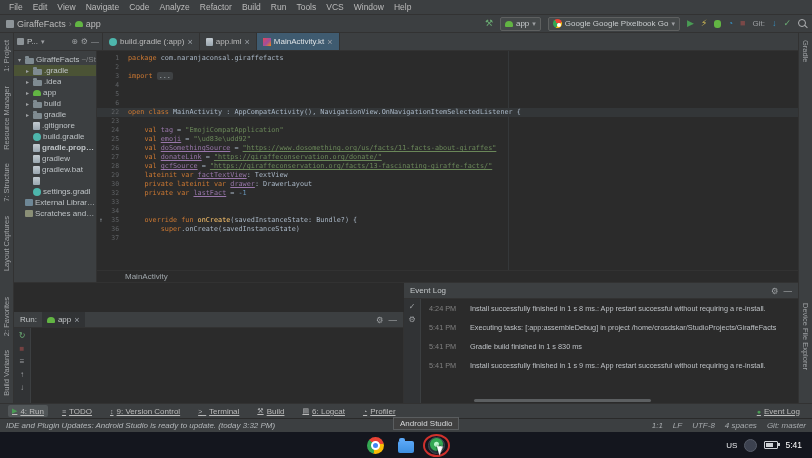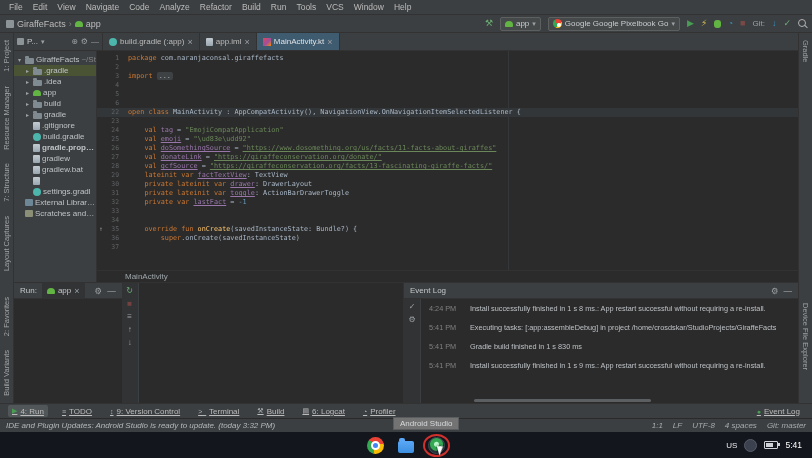--- a/index.html
+++ b/index.html
@@ -102,22 +102,22 @@
   .c-prop{color:#9876aa;}
   .c-propu{color:#9876aa;text-decoration:underline;}
   .c-fn{color:#ffc66d;}
   .c-num{color:#6897bb;}
   .c-fold{background:#3f4244;color:#abb2b8;border-radius:2px;padding:0 2px;}
   .ed-crumb{height:11px;flex:none;display:flex;align-items:center;padding-left:28px;
     font-size:8px;color:#9fa6ab;border-top:1px solid #323232;background:#2b2b2b;}
 
   
   .bottompanels{height:120px;flex:none;display:flex;border-top:1px solid #323232;min-width:0;}
-  .runpanel{width:389px;flex:none;display:flex;flex-direction:row;background:#2b2b2b;
-    border-right:1px solid #323232;}
+  .runpanel{width:389px;flex:none;display:flex;flex-direction:column;background:#2b2b2b;
+    border-right:1px solid #323232;margin-top:29px;}
   .eventlog{flex:1;min-width:0;display:flex;flex-direction:column;background:#2b2b2b;}
   .panel-head{height:15px;flex:none;background:#3c3f41;border-bottom:1px solid #323232;
     display:flex;align-items:center;gap:5px;padding:0 6px;font-size:8px;color:#c4c8ca;}
   .run-tab{display:flex;align-items:center;gap:3px;background:#313335;padding:0 5px;height:15px;}
   .ph-spacer{flex:1;}
   .phicon{color:#9da0a3;font-size:8.5px;}
   .panel-body{flex:1;display:flex;min-height:0;position:relative;}
   .toolcol{width:16px;flex:none;background:#313335;border-right:1px solid #3c3f41;
     display:flex;flex-direction:column;align-items:center;padding-top:3px;gap:4px;font-size:8px;}
   .run-console{flex:1;background:#2b2b2b;}
@@ -153,21 +153,21 @@
   .files-icon::before{content:"";position:absolute;top:-3px;left:1px;width:6px;height:3px;
     background:#5aa7f7;border-radius:2px 2px 0 0;}
   .as-wrap{position:relative;}
   .as-icon{width:17px;height:17px;border-radius:50%;box-sizing:border-box;border:1px solid #3e4c54;
     background:radial-gradient(circle at 50% 42%,#b9f6ca 0 2px,#34a853 3px 6px,#263238 7px);}
   .red-ring{position:absolute;left:-5px;top:-3px;width:27px;height:23px;border:2px solid #d0312d;
     border-radius:50%;box-sizing:border-box;}
   .cursor{position:absolute;left:10px;top:8px;width:0;height:0;border-left:6px solid #fff;
     border-top:2px solid transparent;border-bottom:8px solid transparent;transform:rotate(-15deg);
     filter:drop-shadow(0 0 1px #000);}
-  .tooltip{position:absolute;left:393px;top:-15px;background:#737373;border:1px solid #5a5d5f;
+  .tooltip{position:absolute;left:393px;top:-15px;background:#404040;border:1px solid #5a5d5f;
     color:#d8dadc;font-size:8px;padding:1px 6px;white-space:nowrap;z-index:20;}
   .tray{margin-left:auto;display:flex;align-items:center;gap:7px;padding-right:10px;color:#e8eaed;font-size:8px;}
   .tray-circle{width:11px;height:11px;border-radius:50%;background:#3c414f;border:1px solid #565b68;display:inline-block;}
   .battery{width:12px;height:6px;border:1px solid #cfd2d6;border-radius:1px;position:relative;display:inline-block;}
   .battery::before{content:"";position:absolute;left:1px;top:1px;bottom:1px;width:7px;background:#cfd2d6;}
   .battery::after{content:"";position:absolute;right:-3px;top:1px;width:2px;height:3px;background:#cfd2d6;}
   .tray-time{font-size:8.5px;color:#fff;}
 </style>
 </head>
 <body>
@@ -357,21 +357,20 @@
               <div class="code-line"><span class="gut">6</span><span class="txt"></span></div>
               <div class="code-line hl"><span class="gut">22</span><span class="txt"><span class="c-kw">open class </span><span class="c-plain">MainActivity</span><span class="c-plain"> : AppCompatActivity(), NavigationView.OnNavigationItemSelectedListener {</span></span></div>
               <div class="code-line"><span class="gut">23</span><span class="txt"></span></div>
               <div class="code-line"><span class="gut">24</span><span class="txt"><span class="c-plain">    </span><span class="c-kw">val </span><span class="c-prop">tag</span><span class="c-plain"> = </span><span class="c-str">"EmojiCompatApplication"</span></span></div>
               <div class="code-line"><span class="gut">25</span><span class="txt"><span class="c-plain">    </span><span class="c-kw">val </span><span class="c-propu">emoji</span><span class="c-plain"> = </span><span class="c-str">"\ud83e\udd92"</span></span></div>
               <div class="code-line"><span class="gut">26</span><span class="txt"><span class="c-plain">    </span><span class="c-kw">val </span><span class="c-propu">doSomethingSource</span><span class="c-plain"> = </span><span class="c-stru">"https://www.dosomething.org/us/facts/11-facts-about-giraffes"</span></span></div>
               <div class="code-line"><span class="gut">27</span><span class="txt"><span class="c-plain">    </span><span class="c-kw">val </span><span class="c-propu">donateLink</span><span class="c-plain"> = </span><span class="c-stru">"https://giraffeconservation.org/donate/"</span></span></div>
               <div class="code-line"><span class="gut">28</span><span class="txt"><span class="c-plain">    </span><span class="c-kw">val </span><span class="c-propu">gcfSource</span><span class="c-plain"> = </span><span class="c-stru">"https://giraffeconservation.org/facts/13-fascinating-giraffe-facts/"</span></span></div>
               <div class="code-line"><span class="gut">29</span><span class="txt"><span class="c-plain">    </span><span class="c-kw">lateinit var </span><span class="c-propu">factTextView</span><span class="c-plain">: TextView</span></span></div>
               <div class="code-line"><span class="gut">30</span><span class="txt"><span class="c-plain">    </span><span class="c-kw">private lateinit var </span><span class="c-propu">drawer</span><span class="c-plain">: DrawerLayout</span></span></div>
-              <div class="code-line"><span class="gut">31</span><span class="txt"><span class="c-plain">    </span><span class="c-kw">private lateinit var </span><span class="c-propu">toggle</span><span class="c-plain">: ActionBarDrawerToggle</span></span></div>
               <div class="code-line"><span class="gut">32</span><span class="txt"><span class="c-plain">    </span><span class="c-kw">private var </span><span class="c-propu">lastFact</span><span class="c-plain"> = </span><span class="c-num">-1</span></span></div>
               <div class="code-line"><span class="gut">33</span><span class="txt"></span></div>
               <div class="code-line"><span class="gut">34</span><span class="txt"></span></div>
               <div class="code-line"><span class="gut">35<span class="marker">↑</span></span><span class="txt"><span class="c-plain">    </span><span class="c-kw">override fun </span><span class="c-fn">onCreate</span><span class="c-plain">(savedInstanceState: Bundle?) {</span></span></div>
               <div class="code-line"><span class="gut">36</span><span class="txt"><span class="c-plain">        </span><span class="c-kw">super</span><span class="c-plain">.onCreate(savedInstanceState)</span></span></div>
               <div class="code-line"><span class="gut">37</span><span class="txt"></span></div>
             </div>
           <div class="ed-crumb">
             <span>MainActivity</span>
           </div>

